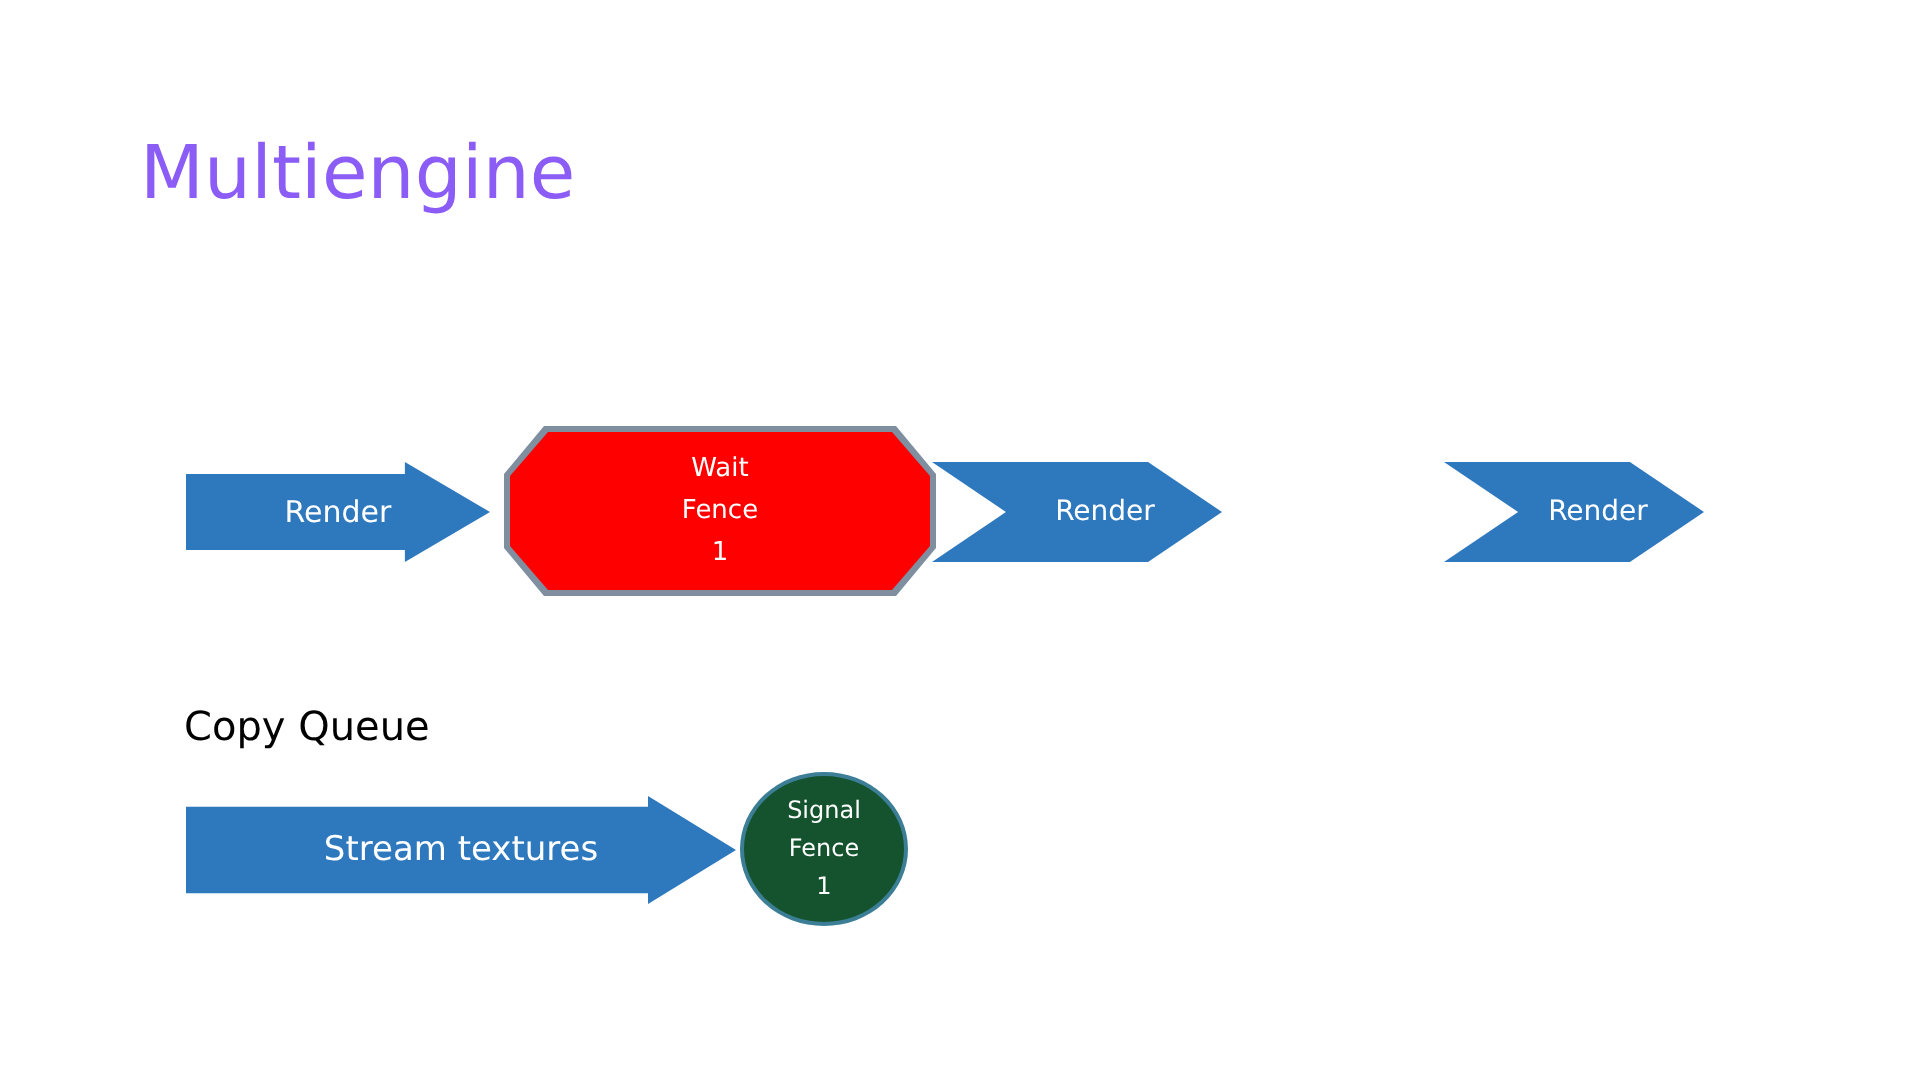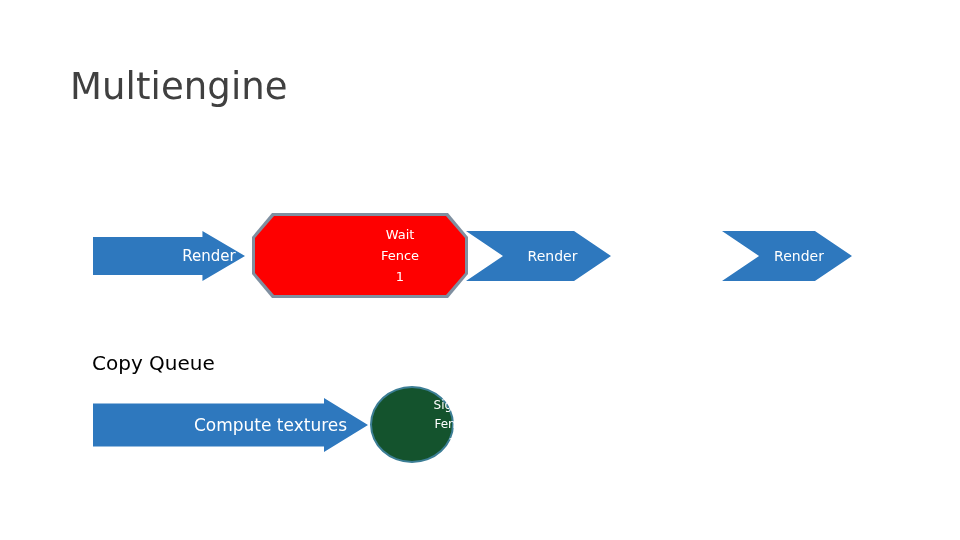--- a/index.html
+++ b/index.html
@@ -27,21 +27,21 @@
   
   .slide-title {
     position: absolute;
     left: 70px;
     top: 56px;
     width: 700px;
     height: 62px;
     font-size: 37px;
     line-height: 62px;
     font-weight: 400;
-    color: #404040;
+    color: #8b5cf6;
     letter-spacing: 0.1px;
     white-space: nowrap;
   }
 
   
   .queue-label {
     position: absolute;
     font-size: 20px;
     line-height: 26px;
     color: #000000;
@@ -61,21 +61,20 @@
     top: 0;
     width: 100%;
     height: 100%;
     display: flex;
     flex-direction: column;
     align-items: center;
     justify-content: center;
     color: #ffffff;
     text-align: center;
     pointer-events: none;
-    padding-left: 40px;
   }
   .shape-text .line { display: block; }
 
   
   .arrow-blue {
     background: #2E78BE;
   }
   #arrow-render-1 {
     left: 93px;
     top: 231px;
@@ -202,21 +201,21 @@
         <span class="line">Render</span>
       </div>
     </div>
 
   </div>
 
   <div class="queue-label" id="label-copy-queue">Copy Queue</div>
 
   <div class="shape arrow-blue" id="arrow-stream-textures">
     <div class="shape-text">
-      <span class="line">Compute textures</span>
+      <span class="line">Stream textures</span>
     </div>
   </div>
 
   <div class="shape" id="circle-signal-fence">
     <div class="shape-text">
       <span class="line">Signal</span>
       <span class="line">Fence</span>
       <span class="line">1</span>
     </div>
   </div>

